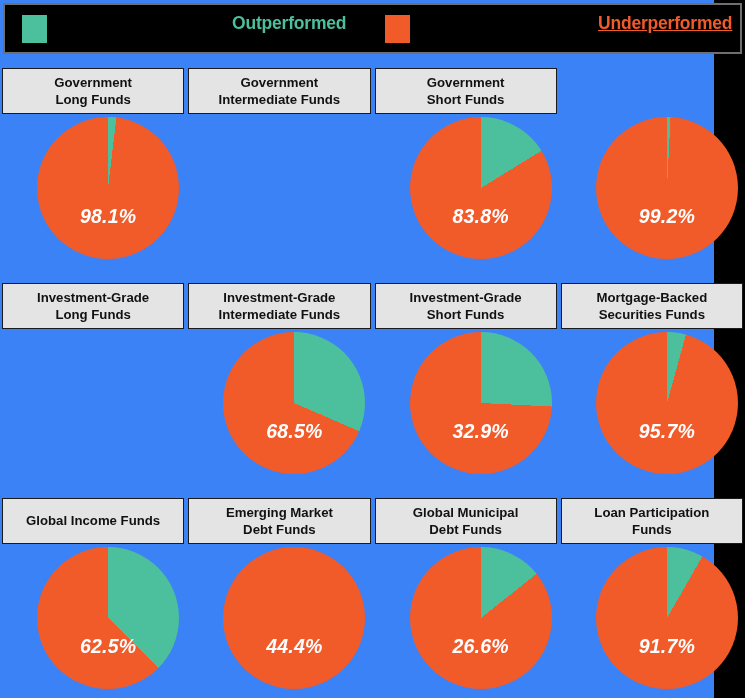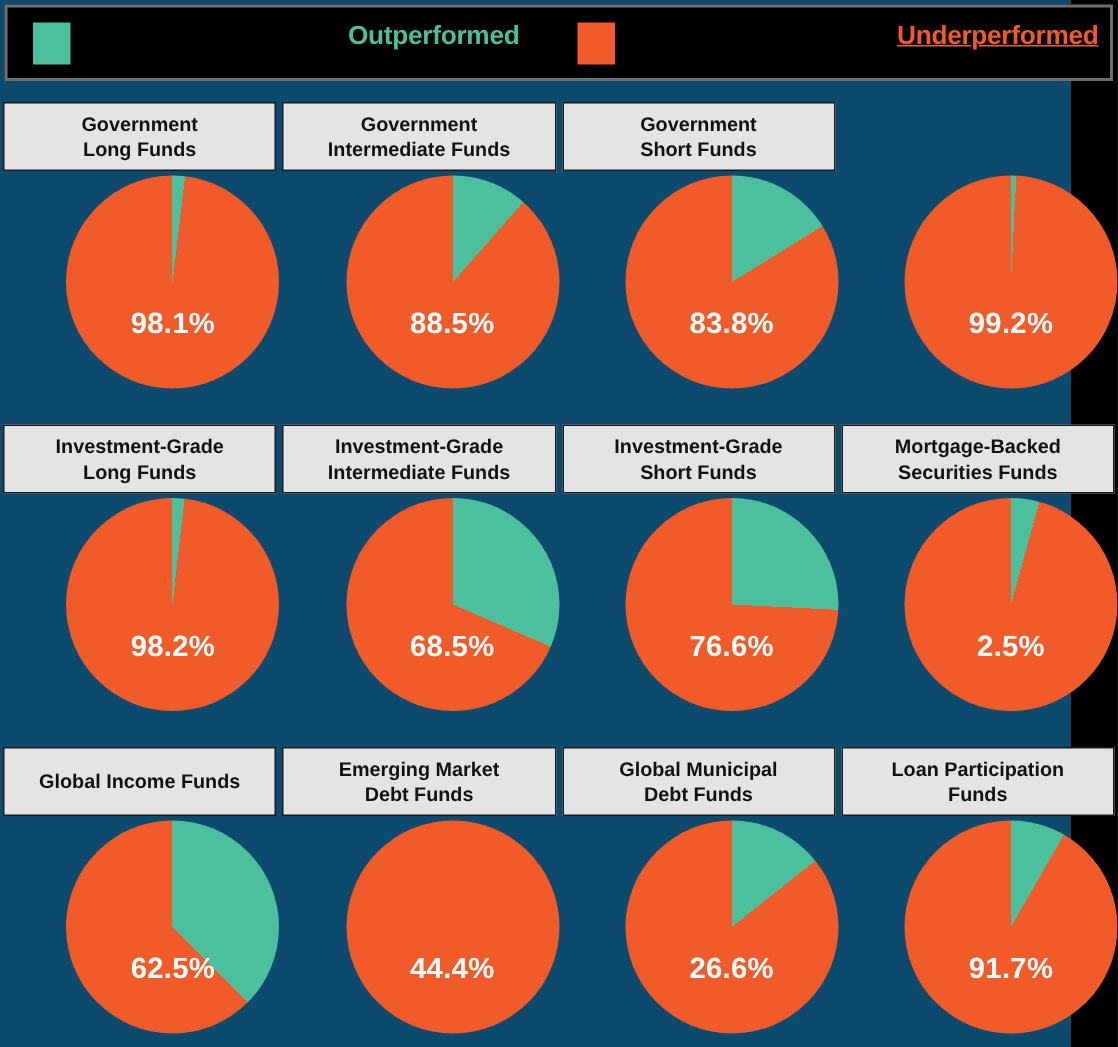--- a/index.html
+++ b/index.html
@@ -11,21 +11,21 @@
     width: 745px;
     height: 698px;
     overflow: hidden;
     font-family: "Liberation Sans", sans-serif;
   }
 
   #board {
     position: relative;
     width: 714px;
     height: 698px;
-    background: #0c4a6e;
+    background: #3b82f6;
     box-sizing: border-box;
   }
 
   
   .legend {
     position: absolute;
     left: 3px;
     top: 3px;
     width: 739px;
     height: 51px;
@@ -93,27 +93,28 @@
     color: #111111;
     font-size: 13.2px;
     font-weight: 700;
     line-height: 1.32;
     padding: 0 3px;
   }
   .cell-header span { display: block; }
 
   .pie-wrap {
     position: absolute;
-    left: 0;
+    left: 15px;
     top: 48px;
     width: 186.25px;
     height: 167px;
     display: flex;
     align-items: flex-start;
-    justify-content: flex-end;
+    justify-content: center;
+    font-style: italic;
   }
   .pie {
     position: relative;
     width: 142px;
     height: 142px;
     border-radius: 50%;
     margin-top: 1px;
   }
   .pie-label {
     position: absolute;
@@ -157,25 +158,20 @@
             </div>
           </div>
         </div>
         <div class="cell">
           <div class="cell-header">
             <div>
               <span>Government</span>
               <span>Intermediate Funds</span>
             </div>
           </div>
-          <div class="pie-wrap">
-            <div class="pie" style="background: conic-gradient(rgb(76, 191, 157) 0deg, rgb(76, 191, 157) 41.4deg, rgb(241, 90, 41) 41.4deg, rgb(241, 90, 41) 360deg);">
-              <div class="pie-label">88.5%</div>
-            </div>
-          </div>
         </div>
         <div class="cell">
           <div class="cell-header">
             <div>
               <span>Government</span>
               <span>Short Funds</span>
             </div>
           </div>
           <div class="pie-wrap">
             <div class="pie" style="background: conic-gradient(rgb(76, 191, 157) 0deg, rgb(76, 191, 157) 58.32deg, rgb(241, 90, 41) 58.32deg, rgb(241, 90, 41) 360deg);">
@@ -192,25 +188,20 @@
         </div>
       </div>
       <div class="row">
         <div class="cell">
           <div class="cell-header">
             <div>
               <span>Investment-Grade</span>
               <span>Long Funds</span>
             </div>
           </div>
-          <div class="pie-wrap">
-            <div class="pie" style="background: conic-gradient(rgb(76, 191, 157) 0deg, rgb(76, 191, 157) 6.48deg, rgb(241, 90, 41) 6.48deg, rgb(241, 90, 41) 360deg);">
-              <div class="pie-label">98.2%</div>
-            </div>
-          </div>
         </div>
         <div class="cell">
           <div class="cell-header">
             <div>
               <span>Investment-Grade</span>
               <span>Intermediate Funds</span>
             </div>
           </div>
           <div class="pie-wrap">
             <div class="pie" style="background: conic-gradient(rgb(76, 191, 157) 0deg, rgb(76, 191, 157) 113.4deg, rgb(241, 90, 41) 113.4deg, rgb(241, 90, 41) 360deg);">
@@ -220,34 +211,34 @@
         </div>
         <div class="cell">
           <div class="cell-header">
             <div>
               <span>Investment-Grade</span>
               <span>Short Funds</span>
             </div>
           </div>
           <div class="pie-wrap">
             <div class="pie" style="background: conic-gradient(rgb(76, 191, 157) 0deg, rgb(76, 191, 157) 92.88deg, rgb(241, 90, 41) 92.88deg, rgb(241, 90, 41) 360deg);">
-              <div class="pie-label">76.6%</div>
+              <div class="pie-label">32.9%</div>
             </div>
           </div>
         </div>
         <div class="cell">
           <div class="cell-header">
             <div>
               <span>Mortgage-Backed</span>
               <span>Securities Funds</span>
             </div>
           </div>
           <div class="pie-wrap">
             <div class="pie" style="background: conic-gradient(rgb(76, 191, 157) 0deg, rgb(76, 191, 157) 15.48deg, rgb(241, 90, 41) 15.48deg, rgb(241, 90, 41) 360deg);">
-              <div class="pie-label">2.5%</div>
+              <div class="pie-label">95.7%</div>
             </div>
           </div>
         </div>
       </div>
       <div class="row">
         <div class="cell">
           <div class="cell-header">
             <div>
               <span>Global Income Funds</span>
             </div>

